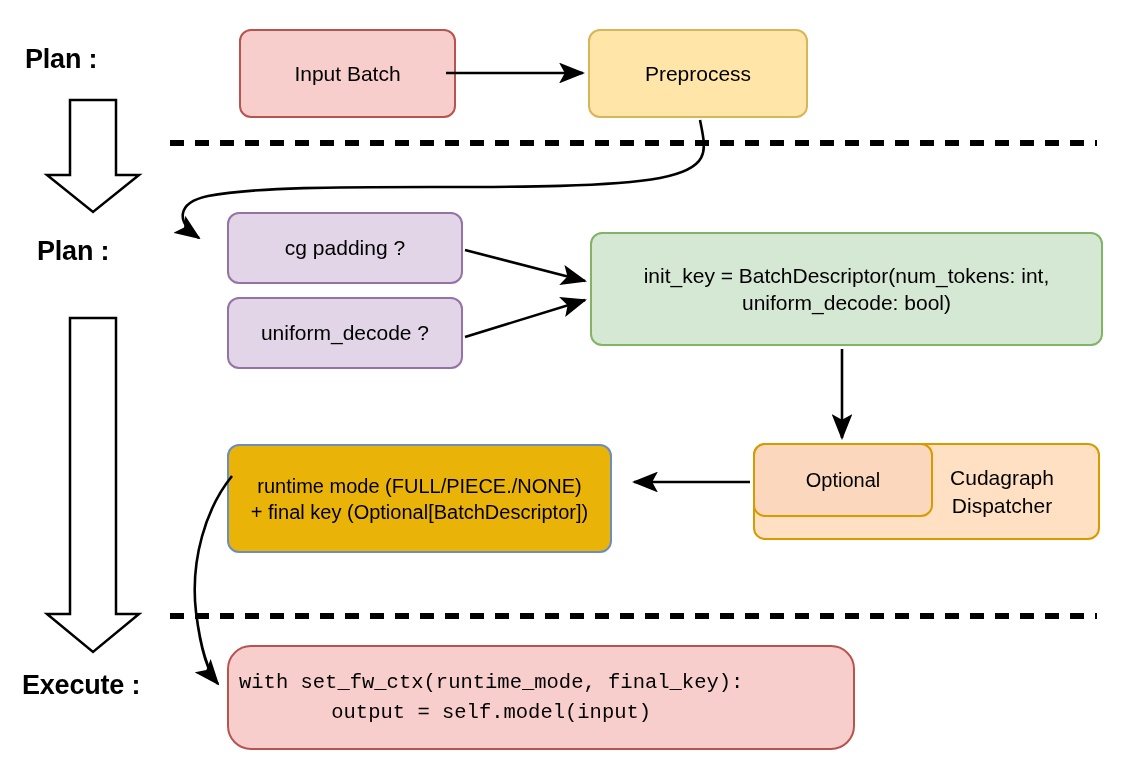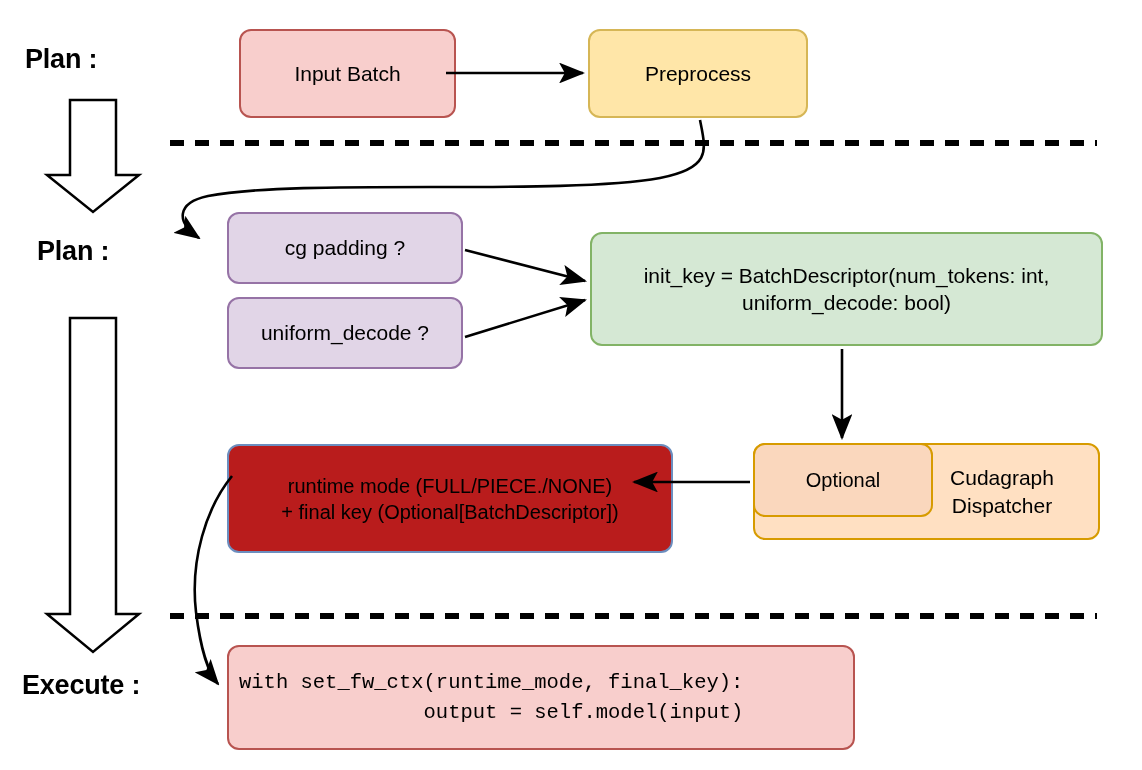--- a/index.html
+++ b/index.html
@@ -37,24 +37,25 @@
     font-family: "Liberation Sans", sans-serif;
     font-size: 21px;
     color: #000000;
     line-height: 1.3;
     padding: 4px 10px;
   }
   .node.code {
     font-family: "Liberation Mono", monospace;
     font-size: 20.5px;
     justify-content: flex-start;
-    text-align: right;
+    text-align: center;
     white-space: pre;
     line-height: 1.45;
     padding-left: 10px;
+    border-radius: 24px;
   }
   .node .multiline { display: block; white-space: pre-line; }
   svg.overlay {
     position: absolute;
     left: 0;
     top: 0;
     width: 1142px;
     height: 770px;
     pointer-events: none;
   }
@@ -91,21 +92,21 @@
 
   <div class="node" style="left:753px; top:443px; width:347px; height:97px; background:#ffe0c2; border-color:#d79b00; justify-content:flex-end; padding-right:22px;">
     <span class="multiline" style="width:148px;">Cudagraph
 Dispatcher</span>
   </div>
 
   <div class="node" style="left:753px; top:443px; width:180px; height:74px; background:#fad7bd; border-color:#d79b00; font-size:20px;">
     <span>Optional</span>
   </div>
 
-  <div class="node" style="left:227px; top:444px; width:446px; height:109px; background:#b91c1c; border-color:#6c8ebf; font-size:20px;">
+  <div class="node" style="left:227px; top:444px; width:385px; height:109px; background:#eab308; border-color:#6c8ebf; font-size:20px;">
     <span class="multiline">runtime mode (FULL/PIECE./NONE)
 + final key (Optional[BatchDescriptor])</span>
   </div>
 
   <div class="node code" style="left:227px; top:645px; width:628px; height:105px; background:#f8cecc; border-color:#b85450;">
     <span class="multiline">with set_fw_ctx(runtime_mode, final_key):
     output = self.model(input)</span>
   </div>
 
   <svg class="overlay" viewBox="0 0 1142 770">

